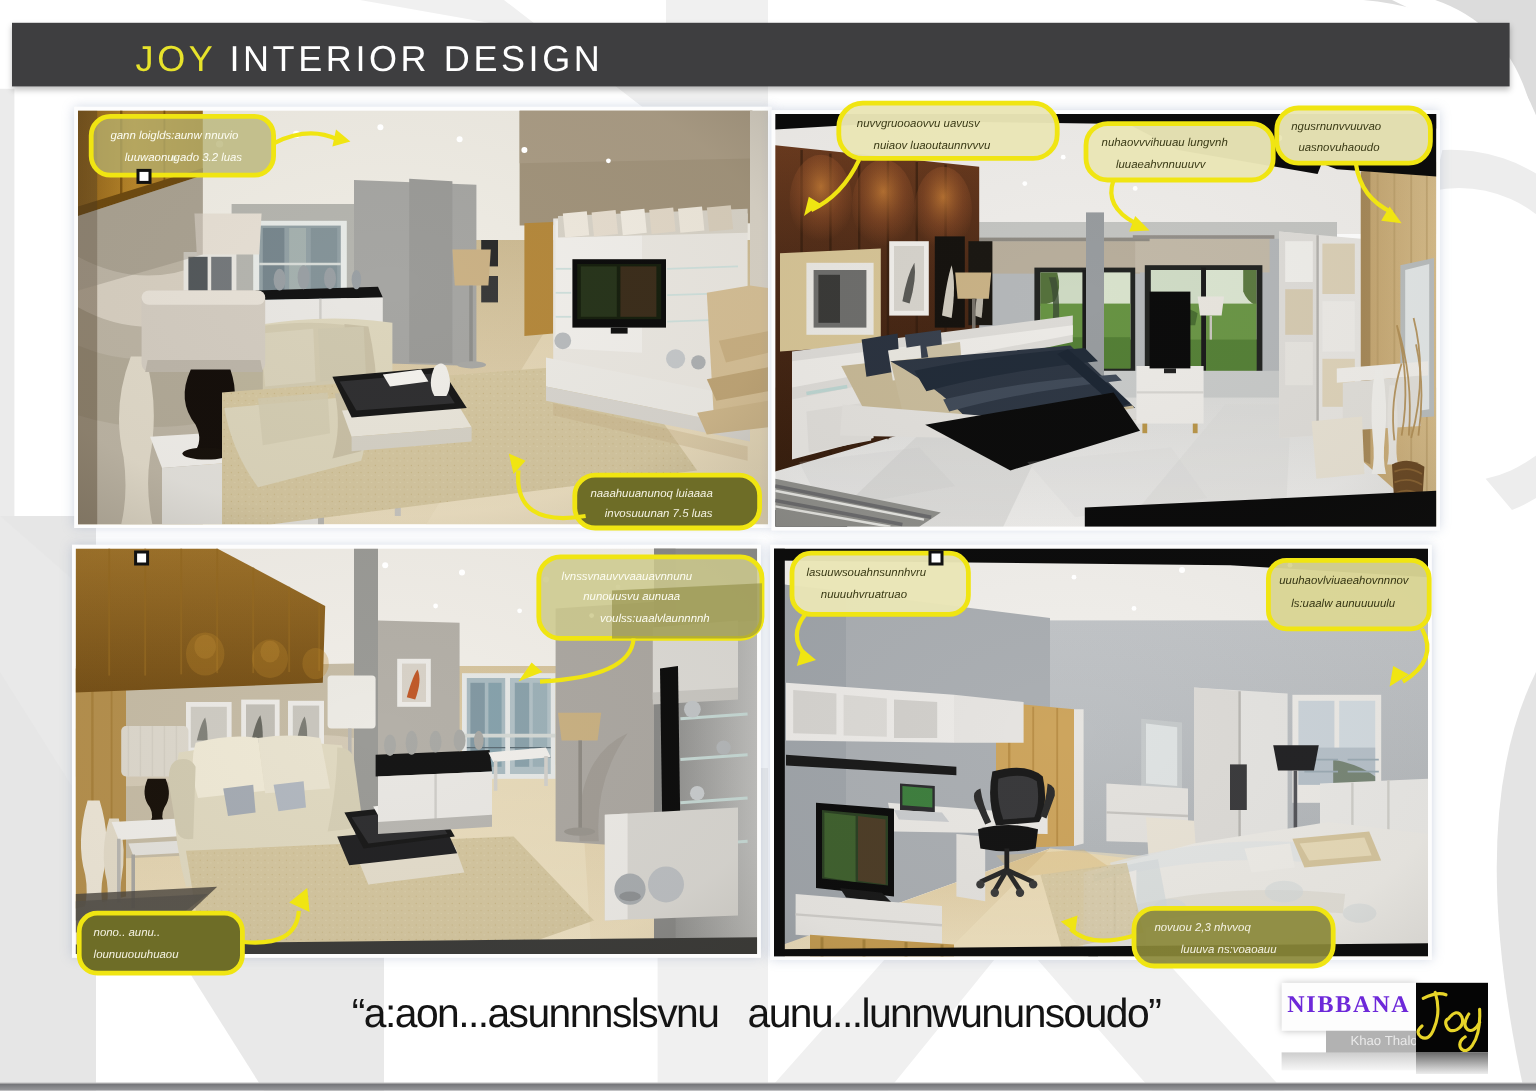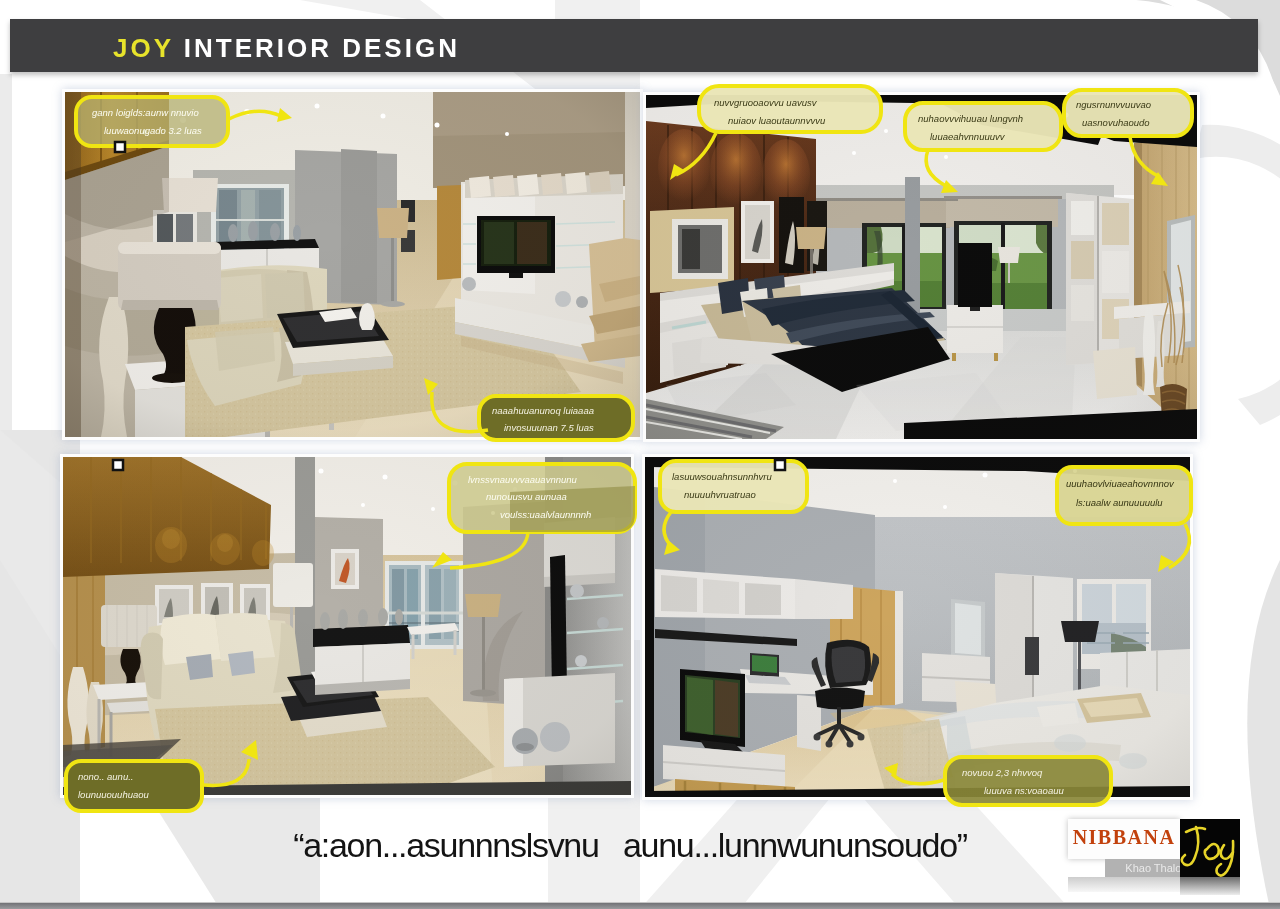--- a/index.html
+++ b/index.html
@@ -31,21 +31,21 @@
     <polygon points="548,640 640,640 640,909 548,909"></polygon>
     <polygon points="640,909 870,650 950,650 740,909"></polygon>
     <polygon points="880,700 1070,909 960,909 830,760"></polygon>
 
     <path d="M1202 125 a145 155 0 0 1 58 300 l-22 -26 a112 122 0 0 0 -44 -240 z" fill="#ededed"></path>
   </g>
 </svg>
 
 <div class="abs" style="left:10px;top:19px;width:1248px;height:53px;background:#3e3e40;box-shadow:0 3px 5px rgba(0,0,0,0.25)">
 
-  <div class="abs" style="left:103px;top:14px;font-size:26px;font-weight:bold;letter-spacing:3px;color:#fff"><span style="color:#e7e32b">JOY</span> INTERIOR DESIGN</div>
+  <div class="abs" style="left:103px;top:14px;font-size:30px;font-weight:normal;letter-spacing:3px;color:#fff"><span style="color:#e7e32b">JOY</span> INTERIOR DESIGN</div>
 </div>
 
 <div class="ph" style="left:62px;top:89px;width:575px;height:345px">
 <svg width="575" height="345" viewBox="0 0 575 345">
 <defs>
 <linearGradient id="p1floor" x1="0" y1="0" x2="0" y2="1">
  <stop offset="0" stop-color="#cdbb94"></stop>
           <stop offset="1" stop-color="#e9dcbe"></stop>
 </linearGradient>
 <linearGradient id="p1wood" x1="0" y1="0" x2="1" y2="0">
@@ -906,21 +906,21 @@
 <text x="984" y="794" font-size="9.5" font-style="italic" fill="#f4f2e2">luuuva ns:voaoauu</text>
 </g>
 
 <path d="M944 780 q-36 10 -52 -6" fill="none" stroke="#f0e512" stroke-width="3.5"></path>
 <path d="M884 768 l14 -5 -2 14 z" fill="#f0e512"></path>
 </svg>
 
 <div class="abs" style="left:292px;top:826px;width:676px;white-space:nowrap;text-align:center;font-size:34px;letter-spacing:-1.3px;color:#141414">“a:aon...asunnnslsvnu&nbsp;&nbsp; aunu...lunnwununsoudo”</div>
 
 <div class="abs" style="left:1068px;top:819px;width:112px;height:40px;background:#fdfdfd;box-shadow:0 0 6px rgba(0,0,0,.25)">
-  <div class="abs" style="left:0;top:7px;width:112px;text-align:center;font-family:'Liberation Serif',serif;font-size:20px;font-weight:bold;letter-spacing:1.5px;color:#c2410c">NIBBANA</div>
+  <div class="abs" style="left:0;top:7px;width:112px;text-align:center;font-family:'Liberation Serif',serif;font-size:20px;font-weight:bold;letter-spacing:1.5px;color:#6d28d9">NIBBANA</div>
 </div>
 
 <div class="abs" style="left:1105px;top:859px;width:112px;height:30px;background:#b2b2b2">
   <div class="abs" style="left:0;top:3px;width:112px;text-align:center;font-size:11px;color:#e9e9e9">Khao Thalo 10</div>
 </div>
 
 <div class="abs" style="left:1180px;top:819px;width:60px;height:58px;background:#050505">
 <svg width="60" height="58" viewBox="0 0 60 58">
 
 <g fill="none" stroke="#e7d429" stroke-width="2.6" stroke-linecap="round">

